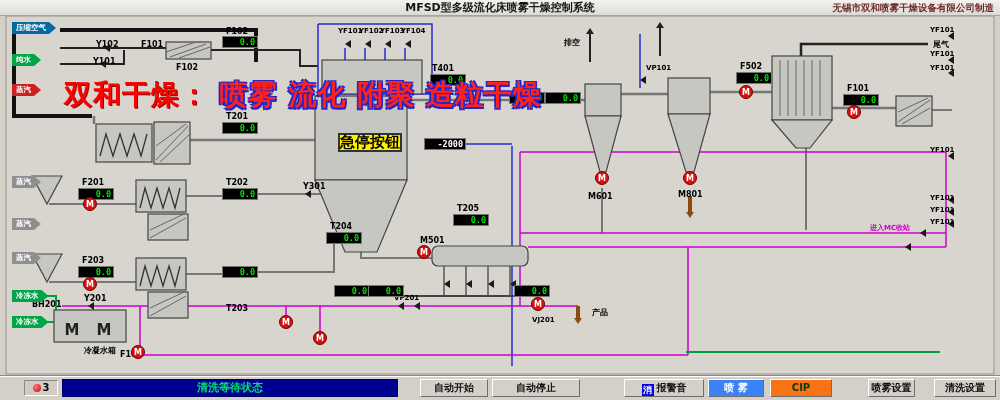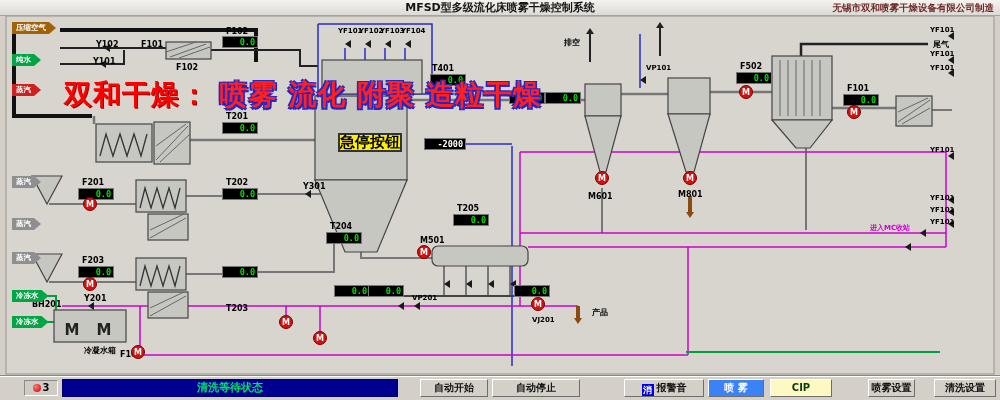--- a/index.html
+++ b/index.html
@@ -34,21 +34,21 @@
            text-shadow:-1.5px -1.5px 0 #2626c8,1.5px -1.5px 0 #2626c8,-1.5px 1.5px 0 #2626c8,1.5px 1.5px 0 #2626c8}
   .estop{position:absolute;left:338px;top:133px;width:64px;height:19px;background:#ffef00;border:2px solid #333;
          color:#000;font-size:15px;font-weight:bold;text-align:center;line-height:15px;z-index:24;
          box-sizing:border-box;cursor:pointer}
   .bottombar{position:absolute;left:0;bottom:0;width:1000px;height:23px;background:#d4d0c8;
              border-top:1px solid #fff;box-shadow:0 -1px 0 #8a8a8a;z-index:40}
   .btn{position:absolute;top:2px;height:18px;border:1px solid;border-color:#fff #6d6d6d #6d6d6d #fff;
        background:#d4d0c8;font-size:10px;font-weight:bold;color:#111;text-align:center;line-height:16px;
        box-sizing:border-box;cursor:pointer}
   .btn.navy{background:#3b82f6;color:#fff}
-  .btn.green{background:#fef9c3;color:#083a08}
+  .btn.green{background:#f97316;color:#083a08}
   .alarm-ico{display:inline-block;width:12px;height:12px;background:#0000e0;color:#fff;font-size:9px;
              line-height:12px;vertical-align:-2px;margin-right:3px;text-align:center}
   .statusfield{position:absolute;left:62px;top:2px;width:336px;height:18px;background:#000090;
                border:1px solid #00006a;color:#00e070;font-size:11px;font-weight:bold;text-align:center;
                line-height:16px;box-sizing:border-box}
   .counter{position:absolute;left:24px;top:3px;width:34px;height:16px;background:#cfccc5;border:1px solid;
            border-color:#8a8a8a #fff #fff #8a8a8a;font-size:10px;font-weight:bold;line-height:13px;
            text-align:center;box-sizing:border-box;cursor:pointer}
   .gauge{display:inline-block;width:8px;height:8px;border-radius:50%;
          background:radial-gradient(circle at 35% 35%,#ff7a7a,#c00);vertical-align:-1px;margin-right:2px}
@@ -269,36 +269,36 @@
     <div class="lbl" style="left: 226px; top: 178px;">T202</div>
     <div class="lbl" style="left: 303px; top: 182px;">Y301</div>
     <div class="lbl" style="left: 82px; top: 256px;">F203</div>
     <div class="lbl" style="left: 226px; top: 256px; margin-top: 48px;">T203</div>
     <div class="lbl" style="left: 330px; top: 222px;">T204</div>
     <div class="lbl" style="left: 457px; top: 204px;">T205</div>
     <div class="lbl" style="left: 420px; top: 236px;">M501</div>
     <div class="lbl" style="left: 588px; top: 192px;">M601</div>
     <div class="lbl" style="left: 678px; top: 190px;">M801</div>
     <div class="lbl" style="left: 847px; top: 84px;">F101</div>
-    <div class="lbl" style="left: 412px; top: 294px; font-size: 7px;">VP201</div>
+    <div class="lbl" style="left: 394px; top: 294px; font-size: 7px;">VP201</div>
     <div class="lbl" style="left: 84px; top: 294px;">Y201</div>
     <div class="lbl" style="left: 532px; top: 316px; font-size: 7px;">VJ201</div>
     <div class="lbl" style="left: 592px; top: 308px;">产品</div>
     <div class="lbl" style="left: 32px; top: 300px;">BH201</div>
     <div class="lbl" style="left: 84px; top: 346px;">冷凝水箱</div>
     <div class="lbl" style="left: 120px; top: 350px;">F101</div>
     <div class="lbl" style="left: 870px; top: 224px; font-size: 7px; color: rgb(204, 0, 204);">进入MC收站</div>
     <div class="lbl" style="left: 930px; top: 26px; font-size: 7px;">YF101</div>
     <div class="lbl" style="left: 930px; top: 50px; font-size: 7px;">YF101</div>
     <div class="lbl" style="left: 930px; top: 64px; font-size: 7px;">YF101</div>
     <div class="lbl" style="left: 930px; top: 146px; font-size: 7px;">YF101</div>
     <div class="lbl" style="left: 930px; top: 194px; font-size: 7px;">YF101</div>
     <div class="lbl" style="left: 930px; top: 206px; font-size: 7px;">YF101</div>
     <div class="lbl" style="left: 930px; top: 218px; font-size: 7px;">YF101</div>
-    <div class="flowarrow" style="left: 12px; top: 22px; background: #a16207;">压缩空气</div>
+    <div class="flowarrow" style="left: 12px; top: 22px; background: #0369a1;">压缩空气</div>
     <div class="flowarrow" style="left: 12px; top: 54px; background: rgb(0, 165, 69);">纯水</div>
     <div class="flowarrow" style="left: 12px; top: 84px; background: rgb(207, 32, 32);">蒸汽</div>
     <div class="flowarrow" style="left: 12px; top: 176px; background: rgb(143, 143, 143);">蒸汽</div>
     <div class="flowarrow" style="left: 12px; top: 218px; background: rgb(143, 143, 143);">蒸汽</div>
     <div class="flowarrow" style="left: 12px; top: 252px; background: rgb(143, 143, 143);">蒸汽</div>
     <div class="flowarrow" style="left: 12px; top: 290px; background: rgb(0, 165, 69);">冷冻水</div>
     <div class="flowarrow" style="left: 12px; top: 316px; background: rgb(0, 165, 69);">冷冻水</div>
   </div>
 
 <div class="bottombar">

